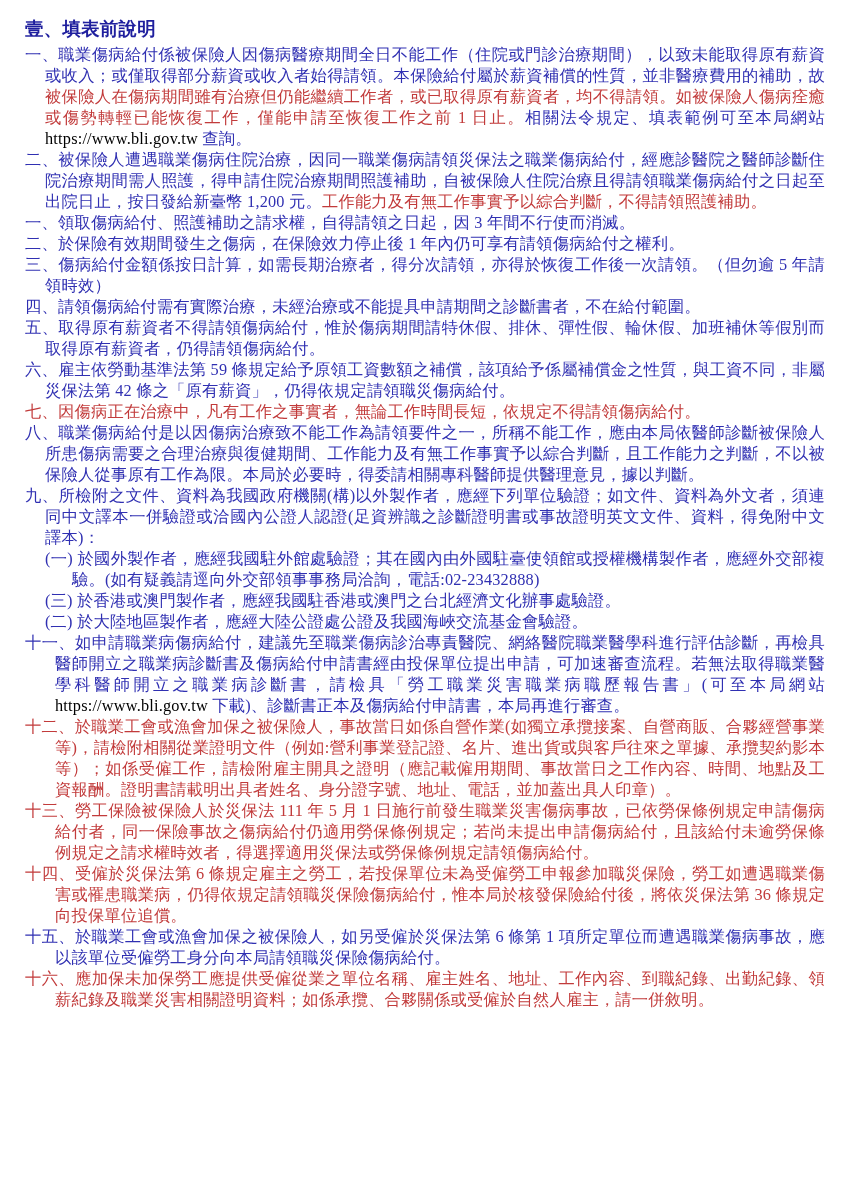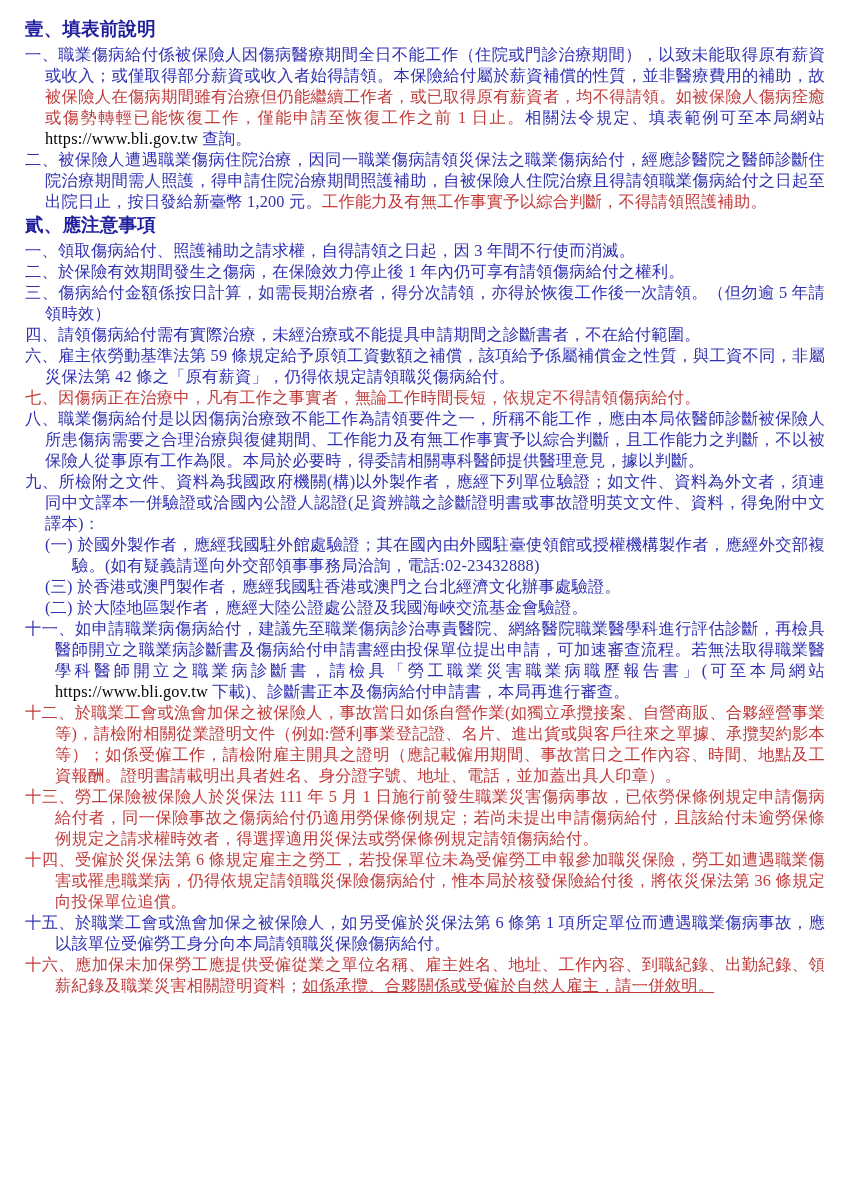--- a/index.html
+++ b/index.html
@@ -31,37 +31,37 @@
   .item{
     text-align:justify;
     margin:0;
   }
   
   .l1{padding-left:20px;text-indent:-20px;}   
   .l2{padding-left:30px;text-indent:-30px;}   
   .sub{margin-left:20px;padding-left:27px;text-indent:-27px;} 
   .c-blue{color:var(--c-blue);}
   .c-red{color:var(--c-red);}
-  .u{text-decoration:underline;}
+  .u{}
   .label{white-space:pre;}
   a.plain{color:inherit;text-decoration:none;cursor:pointer;}
 </style>
 </head>
 <body>
 
 <div class="page">
   <div id="doc-root">
       <div class="section-title">壹、填表前說明</div>
       <div class="item l1"><span class="label c-blue">一、</span><span class="c-blue">職業傷病給付係被保險人因傷病醫療期間全日不能工作（住院或門診治療期間），以致未能取得原有薪資或收入；或僅取得部分薪資或收入者始得請領。本保險給付屬於薪資補償的性質，並非醫療費用的補助，故</span><span class="c-red">被保險人在傷病期間雖有治療但仍能繼續工作者，或已取得原有薪資者，均不得請領。如被保險人傷病痊癒或傷勢轉輕已能恢復工作，僅能申請至恢復工作之前 1 日止。</span><span class="c-blue">相關法令規定、填表範例可至本局網站 </span><a class="c-blue plain">https://www.bli.gov.tw</a><span class="c-blue"> 查詢。</span></div>
       <div class="item l1"><span class="label c-blue">二、</span><span class="c-blue">被保險人遭遇職業傷病住院治療，因同一職業傷病請領災保法之職業傷病給付，經應診醫院之醫師診斷住院治療期間需人照護，得申請住院治療期間照護補助，自被保險人住院治療且得請領職業傷病給付之日起至出院日止，按日發給新臺幣 1,200 元。</span><span class="c-red">工作能力及有無工作事實予以綜合判斷，不得請領照護補助。</span></div>
-      <div class="section-title">貳、應注意事項</div>
       <div class="item l1"><span class="label c-blue">一、</span><span class="c-blue">領取傷病給付、照護補助之請求權，自得請領之日起，因 3 年間不行使而消滅。</span></div>
       <div class="item l1"><span class="label c-blue">二、</span><span class="c-blue">於保險有效期間發生之傷病，在保險效力停止後 1 年內仍可享有請領傷病給付之權利。</span></div>
       <div class="item l1"><span class="label c-blue">三、</span><span class="c-blue">傷病給付金額係按日計算，如需長期治療者，得分次請領，亦得於恢復工作後一次請領。（但勿逾 5 年請領時效）</span></div>
       <div class="item l1"><span class="label c-blue">四、</span><span class="c-blue">請領傷病給付需有實際治療，未經治療或不能提具申請期間之診斷書者，不在給付範圍。</span></div>
+      <div class="item l1"><span class="label c-blue">五、</span><span class="c-blue">取得原有薪資者不得請領傷病給付，惟於傷病期間請特休假、排休、彈性假、輪休假、加班補休等假別而取得原有薪資者，仍得請領傷病給付。</span></div>
       <div class="item l1"><span class="label c-blue">六、</span><span class="c-blue">雇主依勞動基準法第 59 條規定給予原領工資數額之補償，該項給予係屬補償金之性質，與工資不同，非屬災保法第 42 條之「原有薪資」，仍得依規定請領職災傷病給付。</span></div>
       <div class="item l1"><span class="label c-red">七、</span><span class="c-red">因傷病正在治療中，凡有工作之事實者，無論工作時間長短，依規定不得請領傷病給付。</span></div>
       <div class="item l1"><span class="label c-blue">八、</span><span class="c-blue">職業傷病給付是以因傷病治療致不能工作為請領要件之一，所稱不能工作，應由本局依醫師診斷被保險人所患傷病需要之合理治療與復健期間、工作能力及有無工作事實予以綜合判斷，且工作能力之判斷，不以被保險人從事原有工作為限。本局於必要時，得委請相關專科醫師提供醫理意見，據以判斷。</span></div>
       <div class="item l1"><span class="label c-blue">九、</span><span class="c-blue">所檢附之文件、資料為我國政府機關(構)以外製作者，應經下列單位驗證；如文件、資料為外文者，須連同中文譯本一併驗證或洽國內公證人認證(足資辨識之診斷證明書或事故證明英文文件、資料，得免附中文譯本)：</span></div>
       <div class="item sub"><span class="label c-blue">(一) </span><span class="c-blue">於國外製作者，應經我國駐外館處驗證；其在國內由外國駐臺使領館或授權機構製作者，應經外交部複驗。(如有疑義請逕向外交部領事事務局洽詢，電話:02-23432888)</span></div>
       <div class="item sub"><span class="label c-blue">(三) </span><span class="c-blue">於香港或澳門製作者，應經我國駐香港或澳門之台北經濟文化辦事處驗證。</span></div>
       <div class="item sub"><span class="label c-blue">(二) </span><span class="c-blue">於大陸地區製作者，應經大陸公證處公證及我國海峽交流基金會驗證。</span></div>
       <div class="item l2"><span class="label c-blue">十一、</span><span class="c-blue">如申請職業病傷病給付，建議先至職業傷病診治專責醫院、網絡醫院職業醫學科進行評估診斷，再檢具醫師開立之職業病診斷書及傷病給付申請書經由投保單位提出申請，可加速審查流程。若無法取得職業醫學科醫師開立之職業病診斷書，請檢具「勞工職業災害職業病職歷報告書」(可至本局網站 </span><a class="c-blue plain">https://www.bli.gov.tw</a><span class="c-blue"> 下載)、診斷書正本及傷病給付申請書，本局再進行審查。</span></div>
       <div class="item l2"><span class="label c-red">十二、</span><span class="c-red">於職業工會或漁會加保之被保險人，事故當日如係自營作業(如獨立承攬接案、自營商販、合夥經營事業等)，請檢附相關從業證明文件（例如:營利事業登記證、名片、進出貨或與客戶往來之單據、承攬契約影本等）；如係受僱工作，請檢附雇主開具之證明（應記載僱用期間、事故當日之工作內容、時間、地點及工資報酬。證明書請載明出具者姓名、身分證字號、地址、電話，並加蓋出具人印章）。</span></div>
       <div class="item l2"><span class="label c-red">十三、</span><span class="c-red">勞工保險被保險人於災保法 111 年 5 月 1 日施行前發生職業災害傷病事故，已依勞保條例規定申請傷病給付者，同一保險事故之傷病給付仍適用勞保條例規定；若尚未提出申請傷病給付，且該給付未逾勞保條例規定之請求權時效者，得選擇適用災保法或勞保條例規定請領傷病給付。</span></div>

